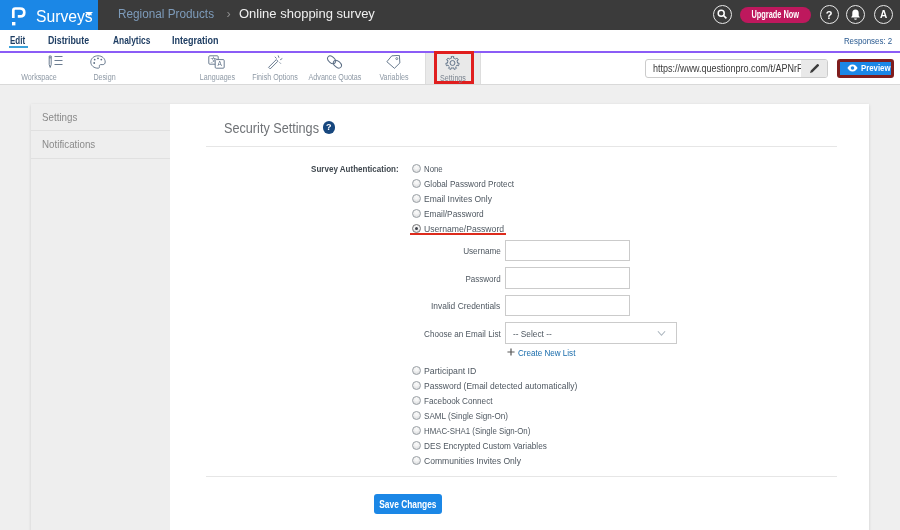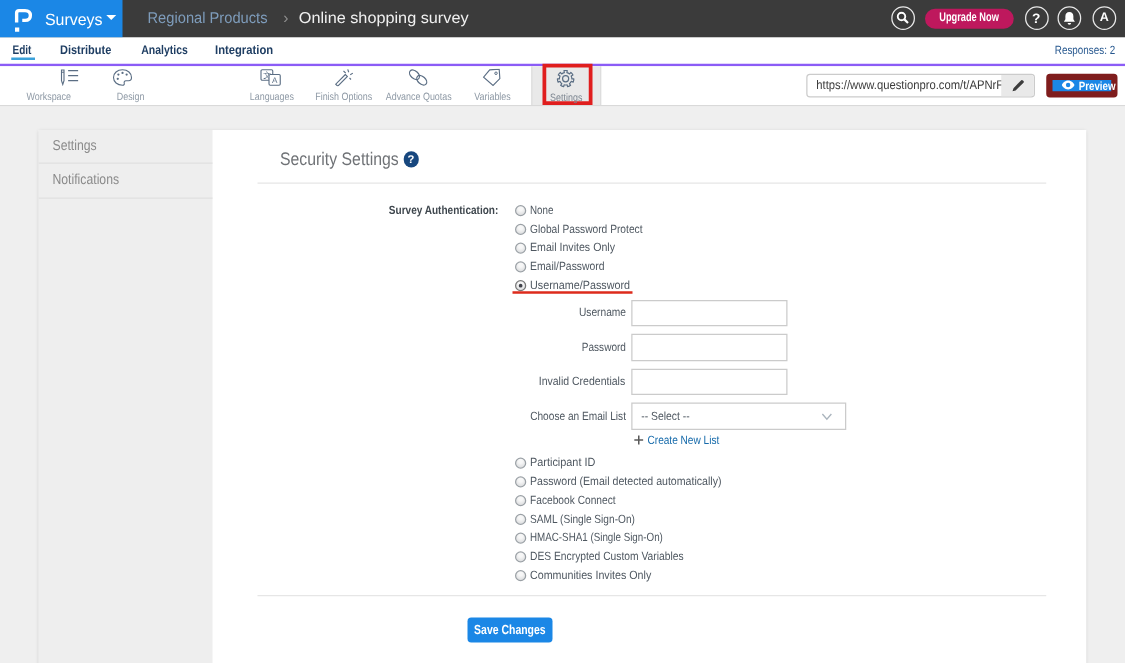--- a/index.html
+++ b/index.html
@@ -28,22 +28,22 @@
      border-left:1px solid #ddd; border-right:1px solid #ddd; }
   #redbox { position:absolute; left:434px; top:51px; width:40px; height:33px; border:3px solid #e01e1e; z-index:5;}
 
   #urlgroup { position:absolute; left:645px; top:58.5px; width:182.5px; height:19.5px; background:#fff;
     border:1px solid #cbcbcb; border-radius:3px; }
   #urlgray { position:absolute; right:0; top:0; width:26px; height:17.5px; background:#e9e9e9; border-radius:0 2px 2px 0; }
   #urlinput { position:absolute; left:7px; top:0px; width:148px; height:17.5px;
     font-size:10px; color:#3a3a3a; line-height:17.5px; white-space:nowrap; overflow:hidden; }
   #urlinput span { display:inline-block; transform:scaleX(0.9); transform-origin:left center; }
   #preview-btn { position:absolute; left:836.5px; top:58.5px; width:57.5px; height:19.5px; background:#1b87e6;
-    border:5px solid #7f1d1d; border-radius:3px; color:#fff; white-space:nowrap;
-    display:flex; align-items:flex-start; padding-left:7px; padding-bottom:1.5px; }
+    border:3px solid #7f1d1d; border-radius:3px; color:#fff; white-space:nowrap;
+    display:flex; align-items:center; padding-left:7px; padding-bottom:1.5px; }
 
   
   #card { position:absolute; left:31px; top:104px; width:838px; height:440px; background:#fff;
     box-shadow:0 1px 3px rgba(0,0,0,0.14); }
   #sidebar { position:absolute; left:0; top:0; width:139px; height:440px; background:#eeeeee; }
   .sideitem { position:relative; height:27.3px; border-bottom:1px solid #e0e0e0; font-size:11.5px; color:#8a8a8a;
      line-height:27.3px; padding-left:11px; }
   .sideitem.active { background:#fff; color:#4a4a4a; border-left:4px solid #1b87e6; padding-left:7px; }
   .sideitem span { display:inline-block; transform:scaleX(0.85); transform-origin:left center; }
 
@@ -69,21 +69,21 @@
 </head>
 <body>
 
 <div id="topbar">
   <div id="logoblock">
     <svg width="15" height="19" viewBox="0 0 15 19" style="position:absolute;left:11px;top:7px;">
       <path d="M2.3 11 L2.3 3.4 Q2.3 1.5 4.2 1.5 L9 1.5 Q13.3 1.5 13.3 5.4 Q13.3 9.3 9 9.3 L6.8 9.3" fill="none" stroke="#fff" stroke-width="2.7"></path>
       <rect x="1" y="15" width="3.4" height="3.4" fill="#fff"></rect>
     </svg>
   </div>
-  <div class="t" style="left:36px; top:8px; color:#fff; font-size:13px; transform:scaleX(0.98);">Surveys</div>
+  <div class="t" style="left:36px; top:8px; color:#fff; font-size:16px; transform:scaleX(0.98);">Surveys</div>
   <div style="position:absolute; left:84.5px; top:12.2px; width:0; height:0;
     border-left:4.4px solid transparent; border-right:4.4px solid transparent; border-top:4.9px solid #fff;"></div>
   <div class="t" style="left:117.8px; top:7px; color:#7e9cbb; font-size:12.5px; transform:scaleX(0.94);">Regional Products</div>
   <div class="t" style="left:226.5px; top:6.5px; color:#8f8f8f; font-size:12.5px;">›</div>
   <div class="t" style="left:239px; top:7px; color:#f0f0f0; font-size:12.5px; transform:scaleX(1.04);">Online shopping survey</div>
 
   <div class="circ" style="left:713px;">
     <svg width="11" height="11" viewBox="0 0 11 11" style="margin-top:3px;">
       <circle cx="4.2" cy="4.2" r="3" fill="none" stroke="#fff" stroke-width="1.5"></circle>
       <line x1="6.5" y1="6.5" x2="9.4" y2="9.4" stroke="#fff" stroke-width="1.7"></line>

